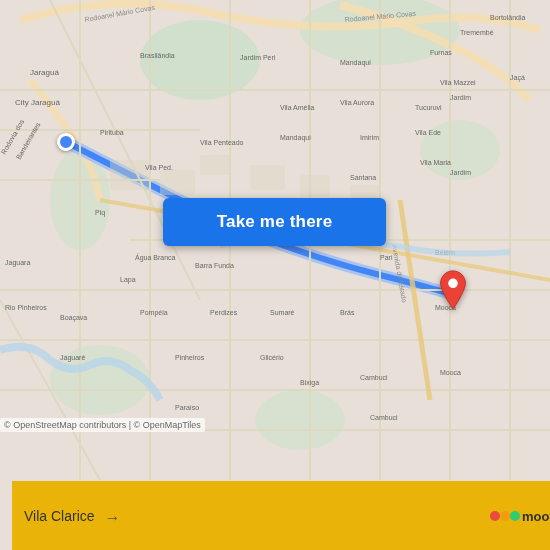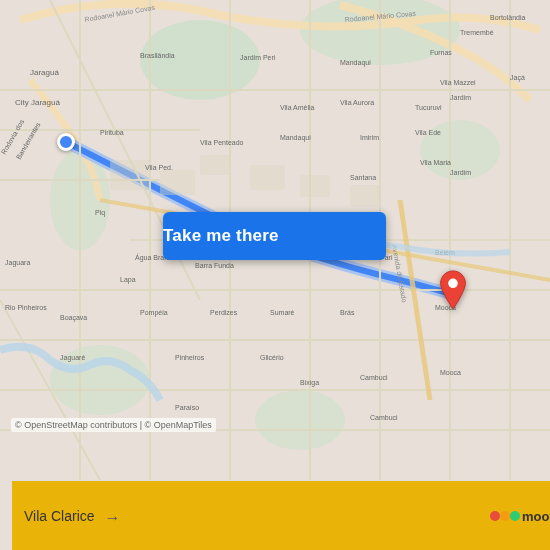--- a/index.html
+++ b/index.html
@@ -33,25 +33,24 @@
     #take-me-there-btn {
       position: absolute;
       top: 198px;
       left: 163px;
       width: 223px;
       height: 48px;
       background: #1a73e8;
       border-radius: 6px;
       display: flex;
       align-items: center;
-      justify-content: flex-start;
+      justify-content: center;
       cursor: pointer;
       box-shadow: 0 2px 8px rgba(0,0,0,0.35);
       z-index: 10;
-      margin-top: 14px;
     }
 
     #take-me-there-btn span {
       color: white;
       font-size: 17px;
       font-weight: bold;
       letter-spacing: 0.2px;
     }
 
     
@@ -66,21 +65,21 @@
       position: absolute;
       bottom: 0;
       left: 12px;
     }
 
     #attribution {
       font-size: 9px;
       color: #666;
       position: absolute;
       bottom: 48px;
-      left: 11px;
+      left: 0;
       z-index: 5;
       background: rgba(255,255,255,0.7);
       padding: 2px 4px;
       border-radius: 2px;
     }
 
     #from-label {
       font-size: 14px;
       color: #333;
       font-weight: 500;

